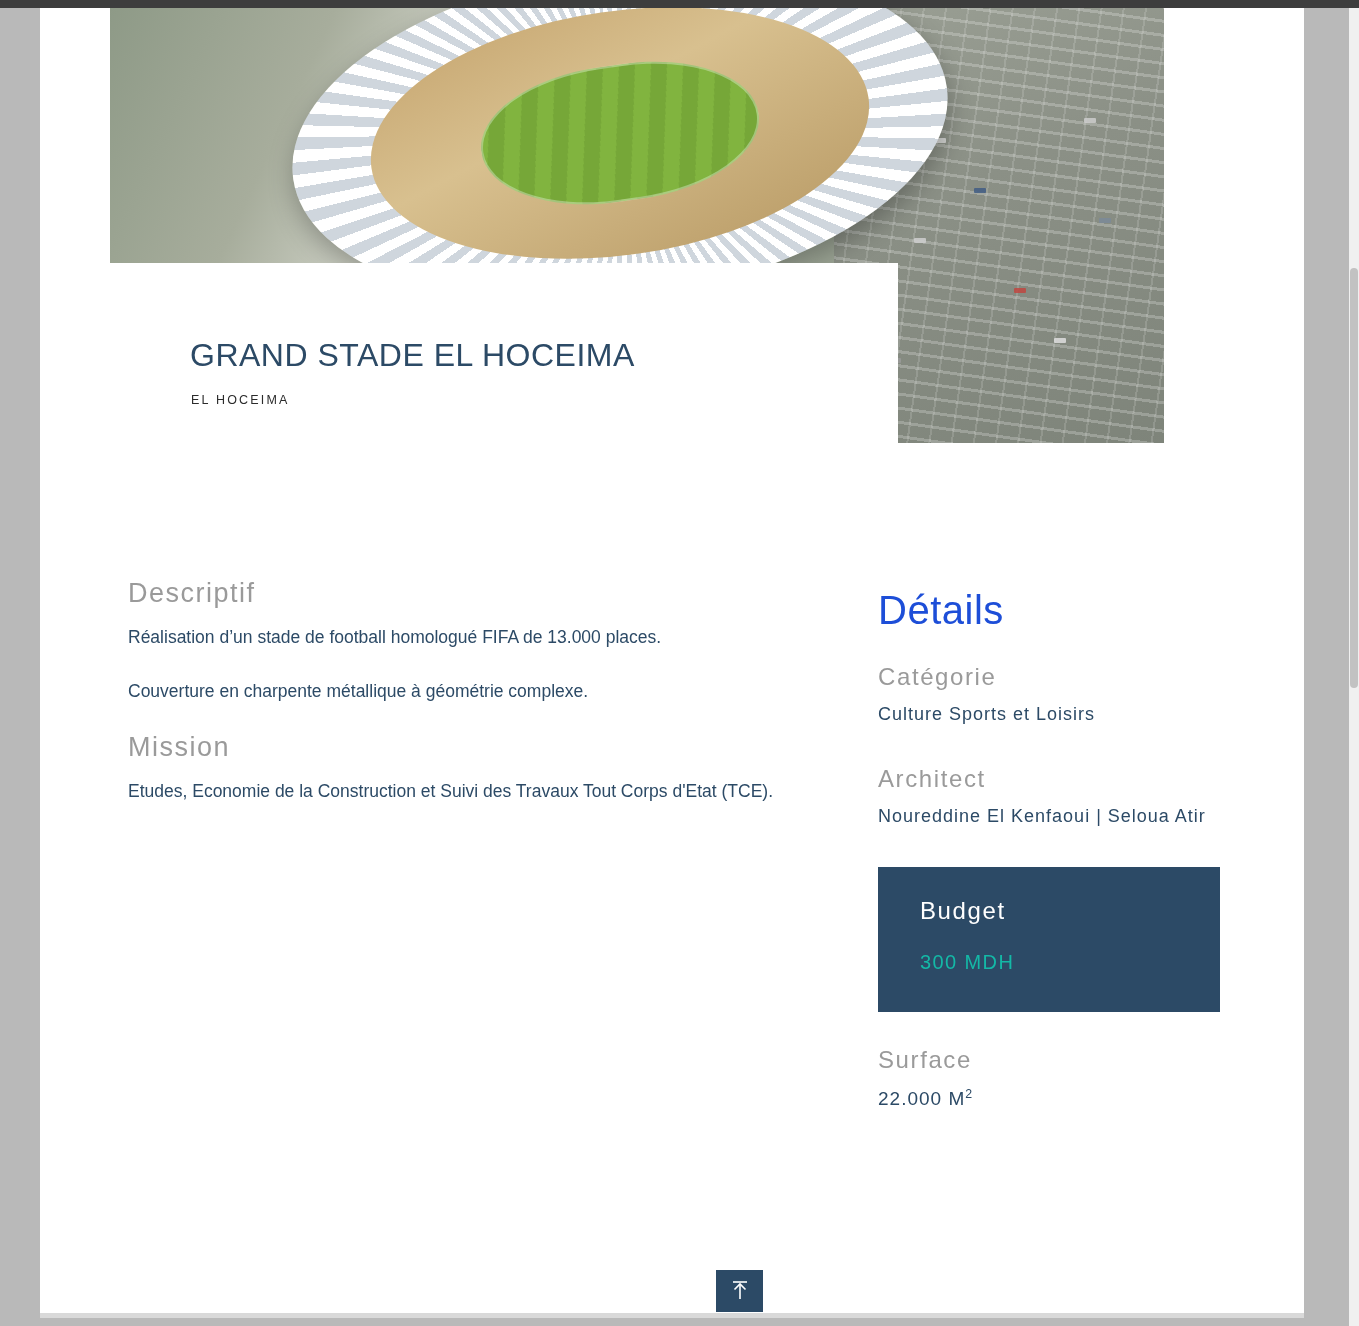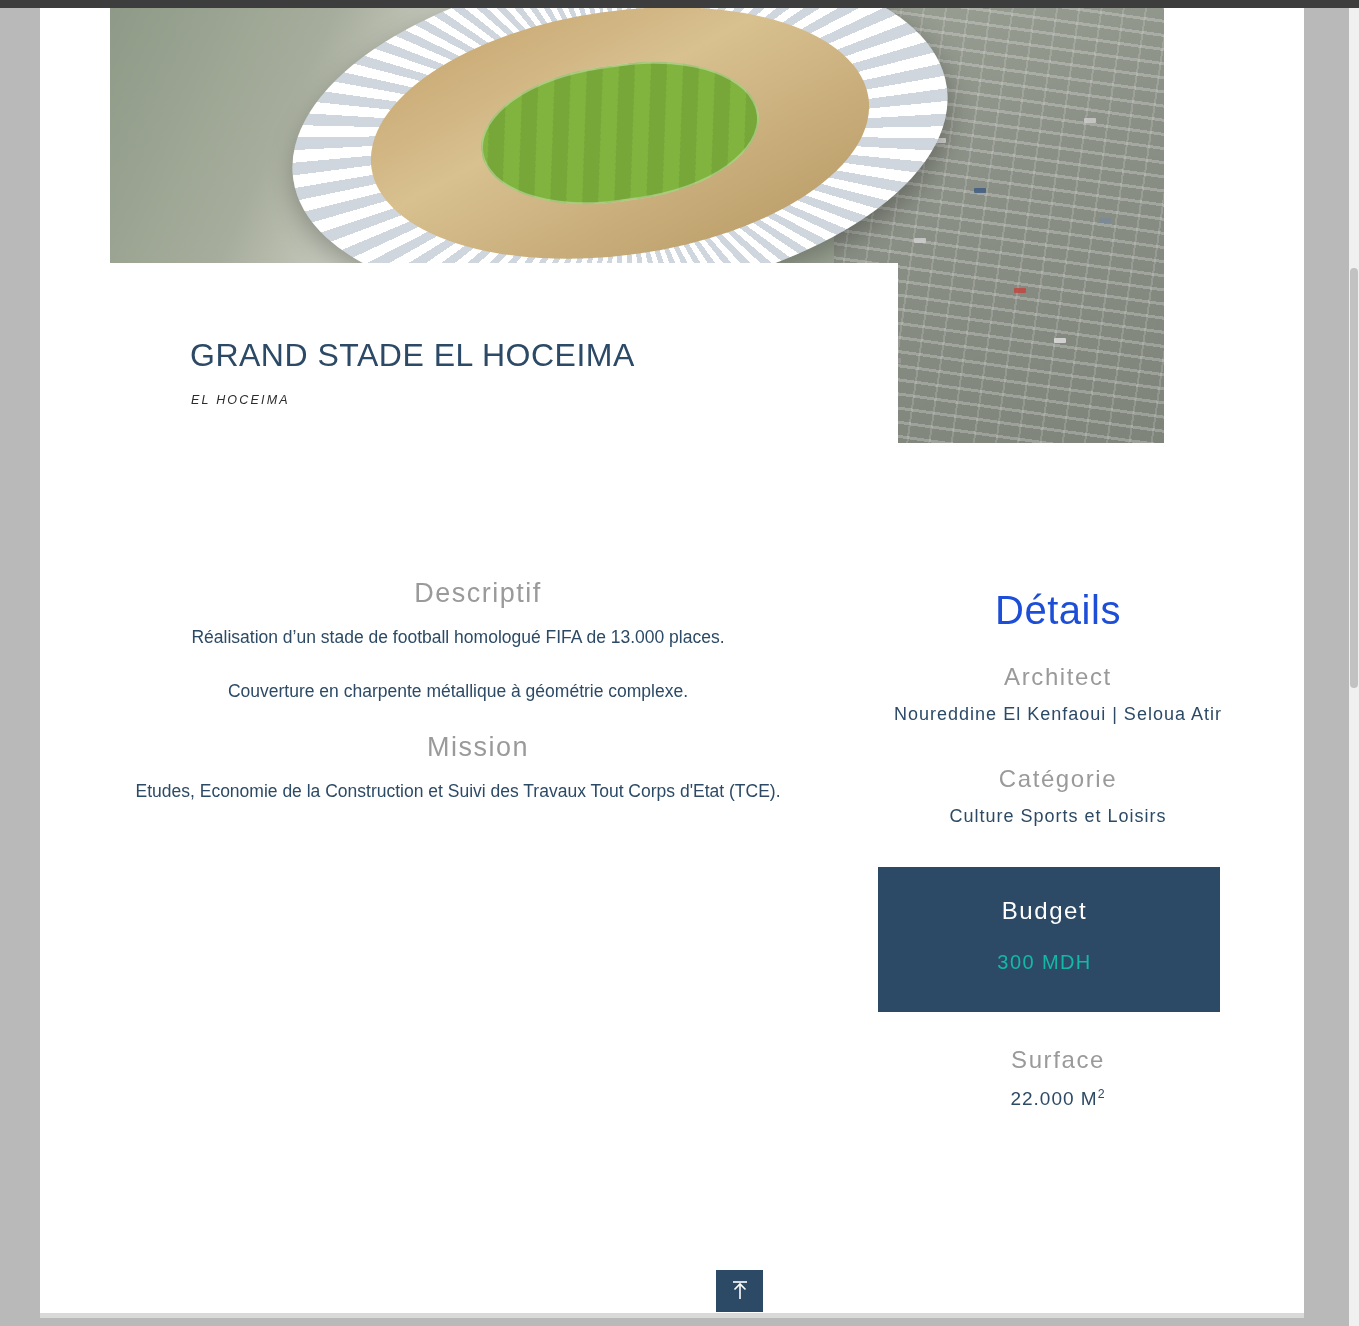--- a/index.html
+++ b/index.html
@@ -7,21 +7,20 @@
     margin: 0; padding: 0;
     background: #b9b9b9;
     font-family: "Liberation Sans", sans-serif;
   }
   .screen {
     position: relative;
     width: 1359px;
     height: 1326px;
     overflow: hidden;
     background: #b9b9b9;
-    text-align: center;
   }
   .topbar {
     position: absolute;
     top: 0; left: 0;
     width: 1359px;
     height: 8px;
     background: #3d3d3d;
   }
   .page {
     position: absolute;
@@ -127,31 +126,30 @@
     font-weight: 400;
   }
   .subtitle {
     position: absolute;
     left: 151px;
     top: 385px;
     font-size: 12.5px;
     letter-spacing: 2.2px;
     color: #2b2b2b;
     font-weight: 400;
-    font-style: italic;
   }
   
   .left-col {
     position: absolute;
     left: 88px;
     top: 570px;
     width: 690px;
   }
   h2.section {
-    margin: 0 0 14px 10px;
+    margin: 0 0 14px 0;
     font-size: 27px;
     font-weight: 400;
     color: #9a9a9a;
     letter-spacing: 1.5px;
   }
   .body-text {
     margin: 0 0 26px 0;
     font-size: 17.5px;
     line-height: 1.62;
     color: #2c4a66;
@@ -295,27 +293,27 @@
       <p class="body-text">Réalisation d’un stade de football homologué FIFA de 13.000 places.</p>
       <p class="body-text">Couverture en charpente métallique à géométrie complexe.</p>
       <h2 class="section mission-title">Mission</h2>
       <p class="body-text">Etudes, Economie de la Construction et Suivi des Travaux Tout Corps d'Etat (TCE).</p>
     </div>
 
     <div class="right-col">
       <h2 class="details">Détails</h2>
 
       <div>
+        <div class="field-label">Catégorie</div>
+        <div class="field-value">Culture Sports et Loisirs</div>
+      </div>
+
+      <div>
         <div class="field-label">Architect</div>
         <div class="field-value">Noureddine El Kenfaoui | Seloua Atir</div>
-      </div>
-
-      <div>
-        <div class="field-label">Catégorie</div>
-        <div class="field-value">Culture Sports et Loisirs</div>
       </div>
 
       <div class="budget-box">
         <div class="field-label">Budget</div>
         <div class="field-value">300 MDH</div>
       </div>
 
       <div>
         <div class="field-label">Surface</div>
         <div class="field-value surface-value"><span>22.000 M</span><sup>2</sup></div>

